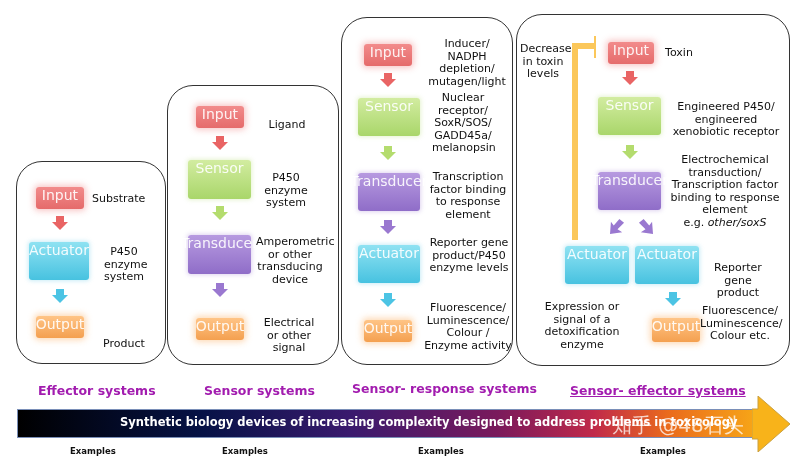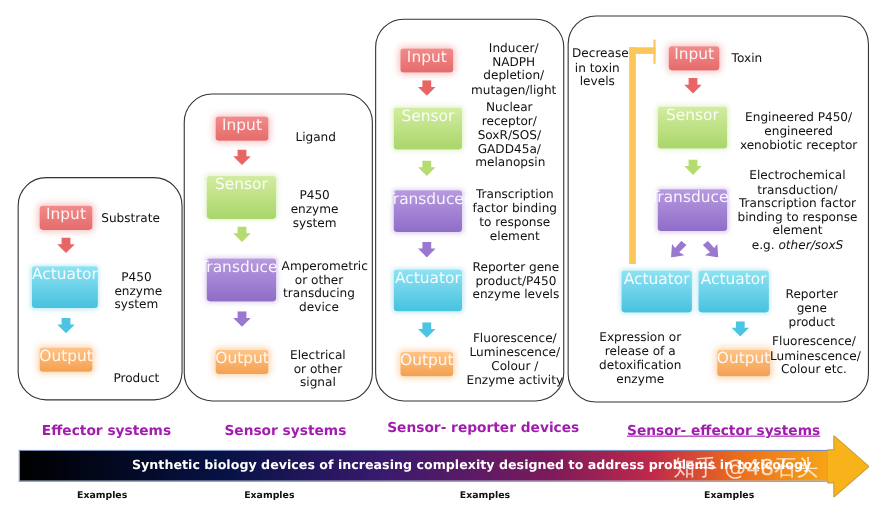--- a/index.html
+++ b/index.html
@@ -187,27 +187,27 @@
 <div class="blk output" style="left:652px; top:318px; width:48px; height:24px;">
     <span>Output</span>
   </div>
 
 <div class="lbl" style="left:664px; top:47px; width:30px; text-align:center;">Toxin</div>
 <div class="lbl" style="left:670px; top:101px; width:112px;">Engineered P450/ engineered xenobiotic receptor</div>
 <div class="lbl" style="left:670px; top:154px; width:110px;">
   <span>Electrochemical transduction/ Transcription factor binding to response element</span><br>
   <span>e.g. </span><i>other/soxS</i>
 </div>
-<div class="lbl" style="left:530px; top:301px; width:104px;">Expression or release of a detoxification enzyme</div>
+<div class="lbl" style="left:530px; top:301px; width:104px;">Expression or signal of a detoxification enzyme</div>
 <div class="lbl" style="left:712px; top:246px; width:52px;margin-top:16px;">Reporter gene product</div>
 <div class="lbl" style="left:700px; top:305px; width:80px;">Fluorescence/ Luminescence/ Colour etc.</div>
 
 <div class="section-title" style="left:38px; top:383px;">Effector systems</div>
 <div class="section-title" style="left:204px; top:383px;">Sensor systems</div>
-<div class="section-title" style="left:352px; top:381px;">Sensor- reporter devices</div>
+<div class="section-title" style="left:352px; top:381px;">Sensor- response systems</div>
 <div class="section-title" style="left:570px; top:383px;text-decoration:underline;">Sensor- effector systems</div>
 
 <div class="banner"></div>
 <div class="banner-head">
   <svg viewBox="0 0 38 56" width="38" height="56">
       <path d="M0 13 L6 13 L6 0 L38 28 L6 56 L6 43 L0 43 Z" fill="#f8b31a" stroke="#c9a040" stroke-width="1"></path>
     </svg>
 </div>
 <div class="banner-text">Synthetic biology devices of increasing complexity designed to address problems in toxicology</div>
 <div class="watermark">知乎 @48石头</div>

